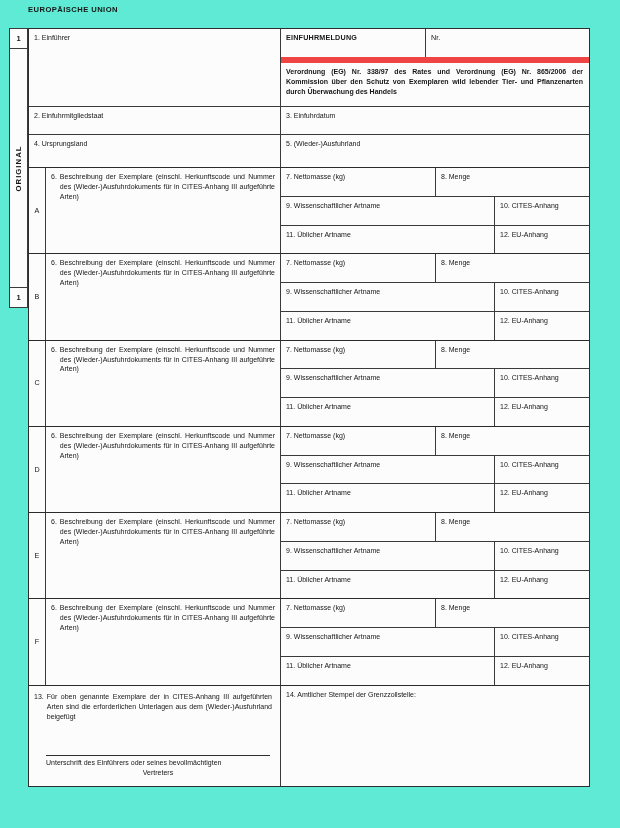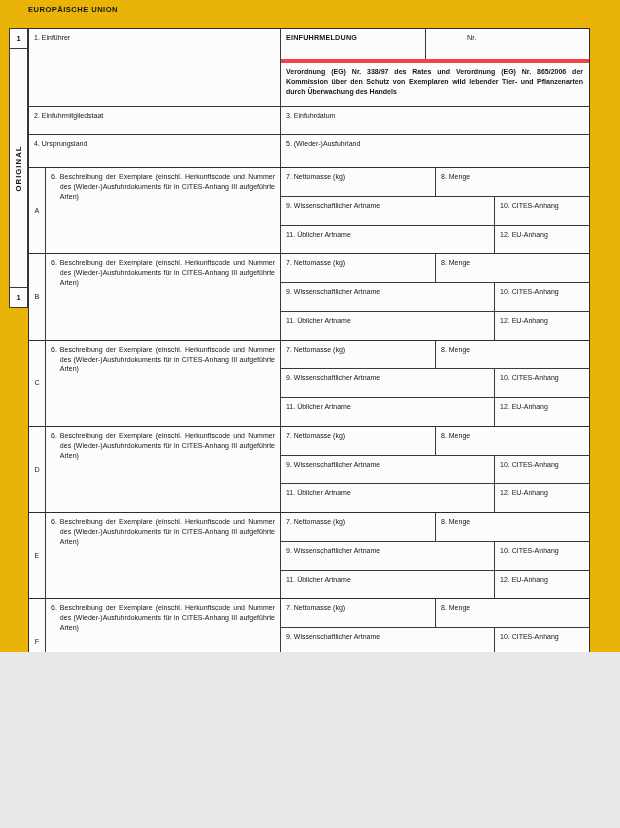--- a/index.html
+++ b/index.html
@@ -1,17 +1,17 @@
 <!DOCTYPE html>
 <html><head>
 <meta charset="utf-8">
 <style>
   html,body{margin:0;padding:0;background:#e8e8e8;}
   .page{
-    position:relative;width:620px;height:652px;background:#eab308;
+    position:relative;width:620px;height:828px;background:#5eead4;
     font-family:"Liberation Sans","DejaVu Sans",sans-serif;color:#161616;
     overflow:hidden;
   }
   .page-title{
     position:absolute;left:28px;top:5px;font-size:7.6px;font-weight:bold;
     letter-spacing:.45px;
   }
   
   .margin-col{
     position:absolute;left:9px;top:28px;width:19px;height:280px;
@@ -35,21 +35,21 @@
   .form-table{
     position:absolute;left:28px;top:28px;width:562px;height:759px;
     border:1.4px solid #2e2e2e;box-sizing:border-box;
     display:flex;flex-direction:column;background:#fcfcfc;
     font-size:7px;line-height:1.38;
   }
   .lbl{padding:4px 5px 2px 5px;}
   .row1{height:77px;display:flex;box-sizing:border-box;}
   .cell-left{width:252px;border-right:1px solid #3a3a3a;box-sizing:border-box;}
   .cell-right{flex:1;display:flex;flex-direction:column;box-sizing:border-box;}
-  .row1-head{height:34px;display:flex;border-bottom:4px solid #ef4444;box-sizing:border-box;gap:36px;}
+  .row1-head{height:34px;display:flex;border-bottom:6px solid #ef4444;box-sizing:border-box;}
   .meldung-cell{width:145px;border-right:1px solid #3a3a3a;box-sizing:border-box;
     font-weight:bold;letter-spacing:.2px;font-size:7.2px;}
   .nr-cell{flex:1;font-weight:normal;font-size:7.2px;}
   .reg-cell{flex:1;box-sizing:border-box;}
   .reg-text{
     padding:4px 6px 2px 5px;font-weight:bold;font-size:7px;line-height:1.45;
     text-align:justify;
   }
   .row2{height:28px;display:flex;border-top:1px solid #3a3a3a;box-sizing:border-box;}
   .row3{height:33px;display:flex;border-top:1px solid #3a3a3a;box-sizing:border-box;}

